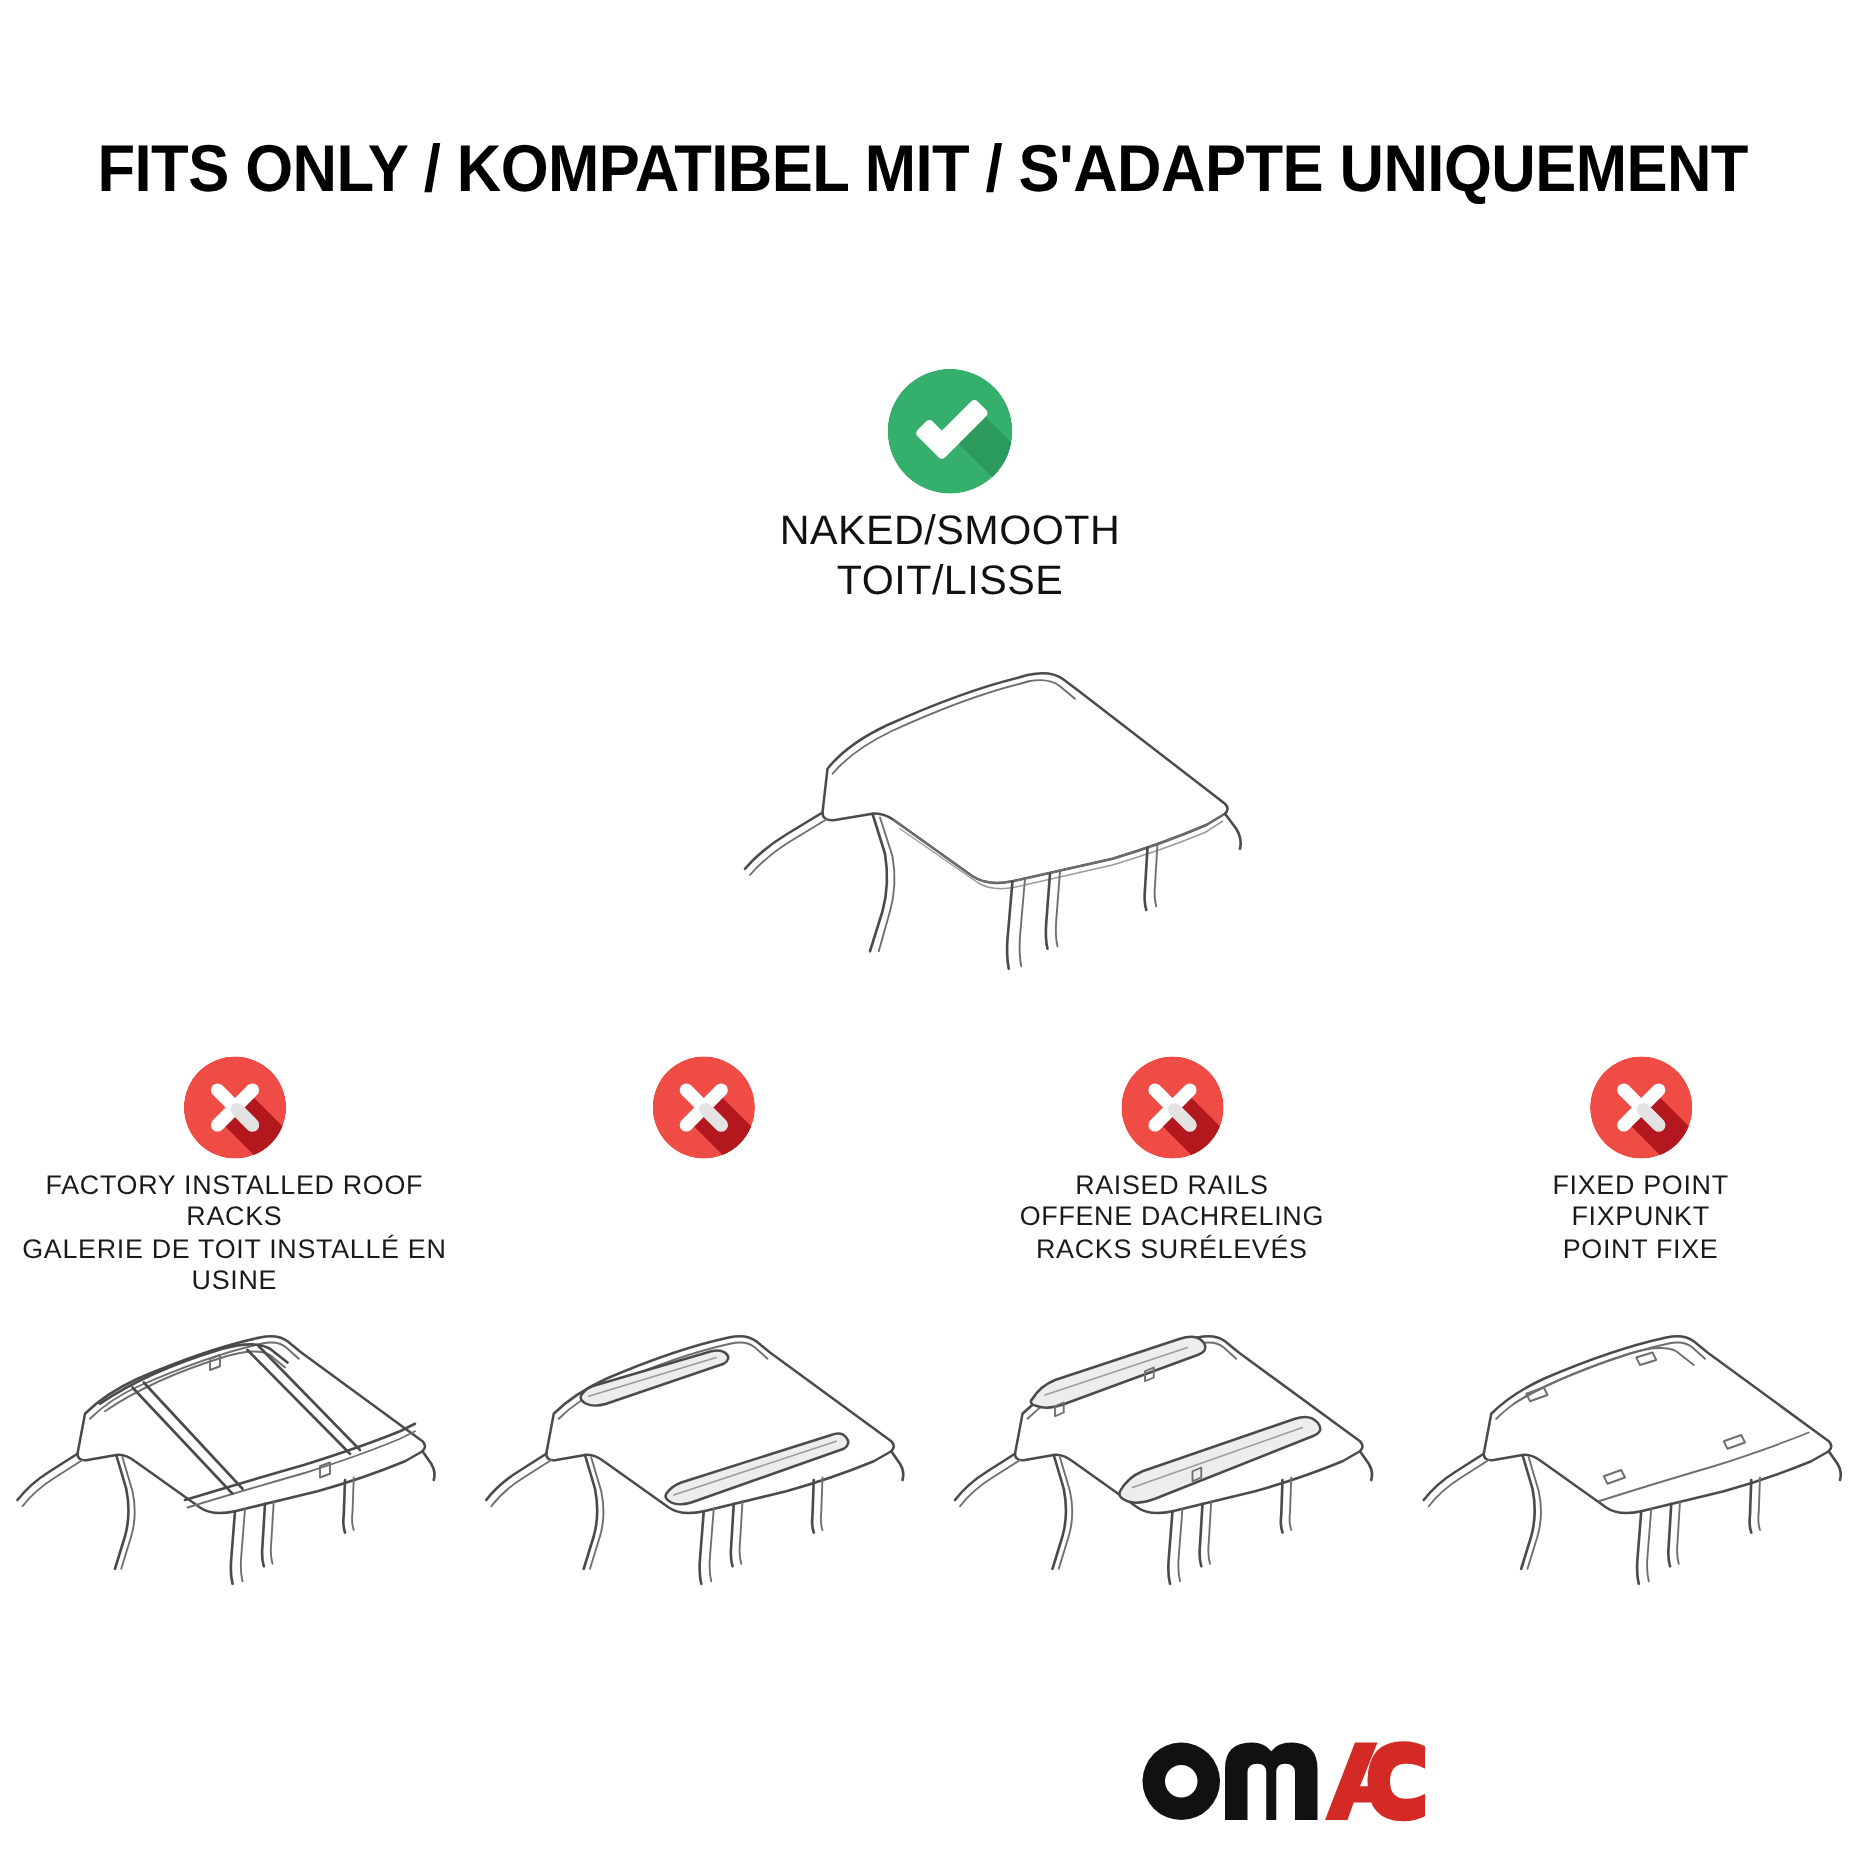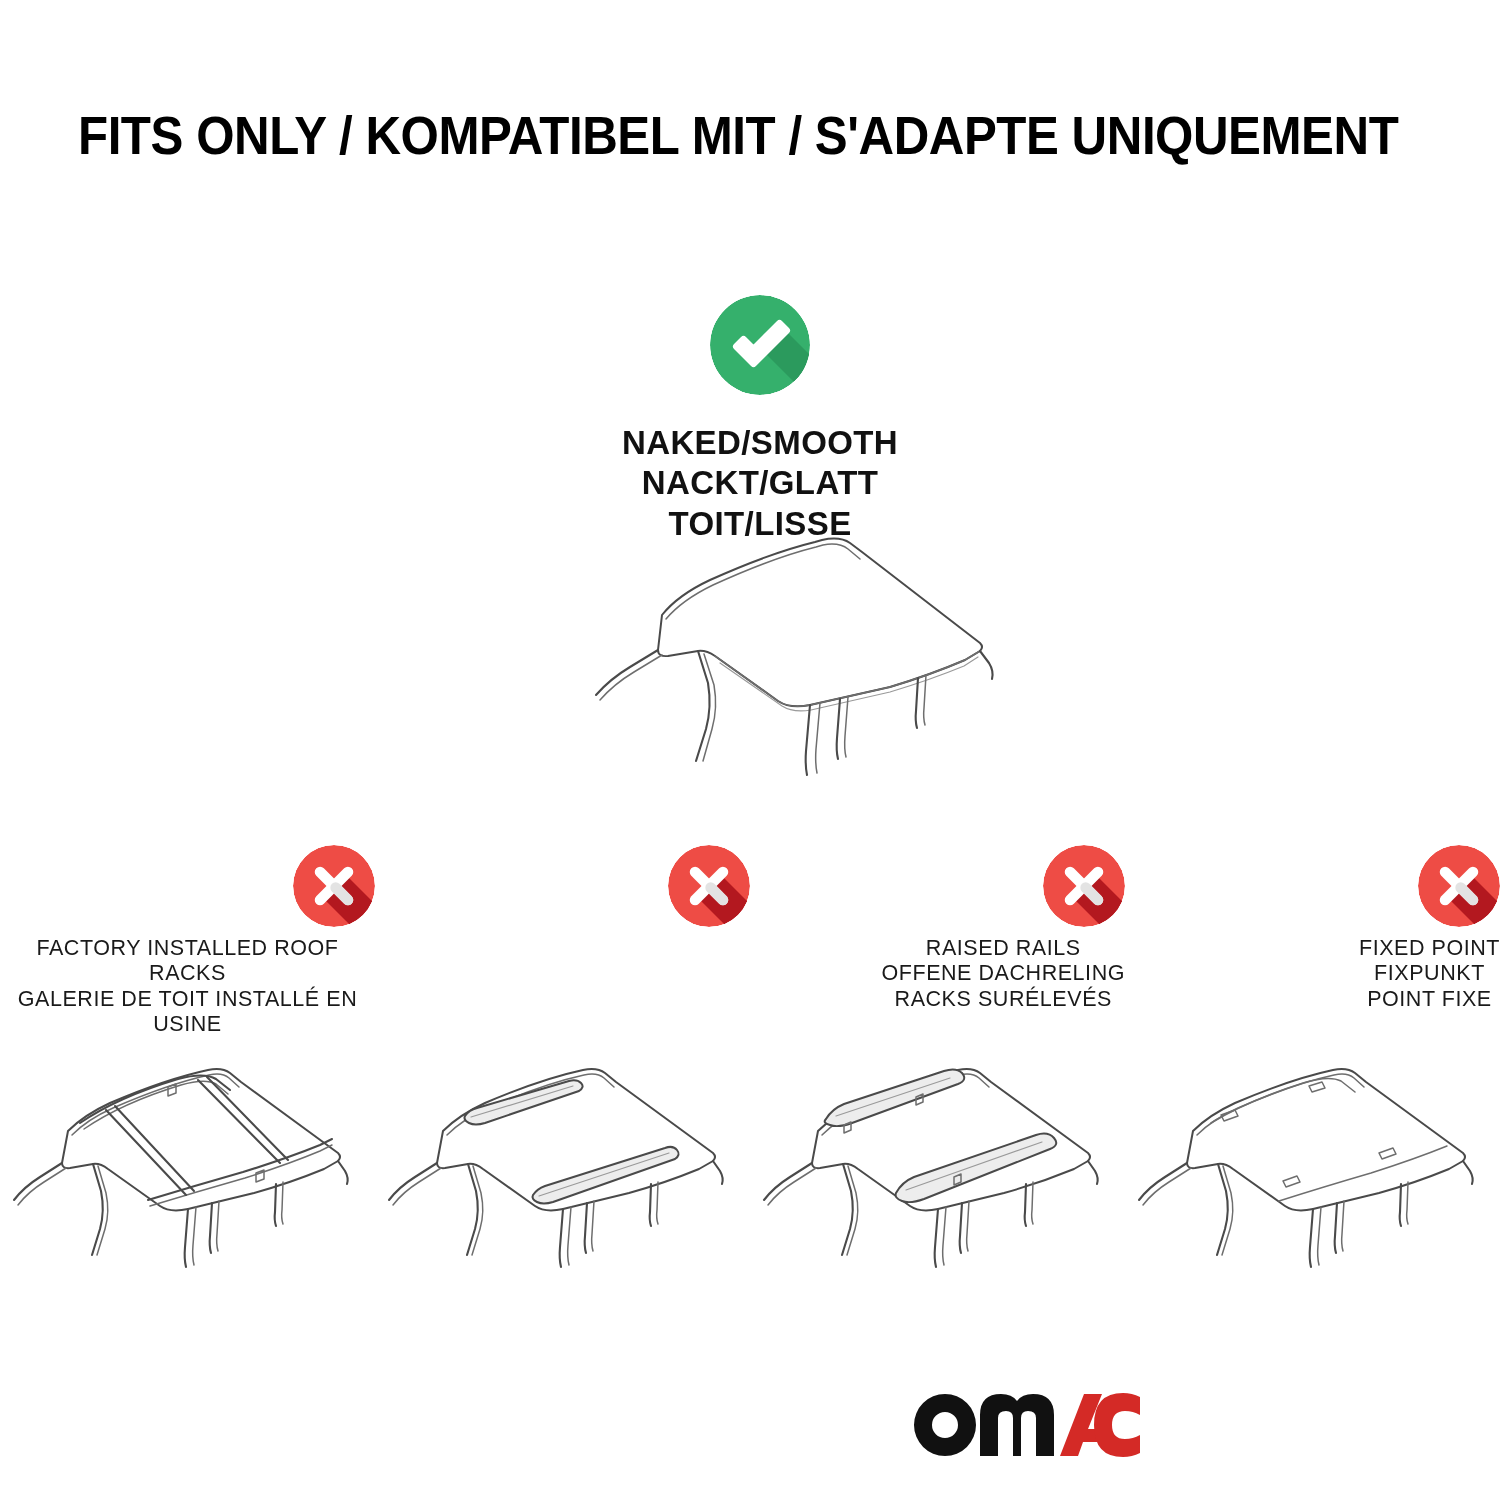--- a/index.html
+++ b/index.html
@@ -39,45 +39,45 @@
     position:relative;
     display:inline-block;
     border-radius:50%;
     overflow:hidden;
   }
   .badge svg{display:block;}
 
   .hero-badge{width:100px;height:100px;}
 
   .hero-caption{
-    margin-top:24px;
+    margin-top:4px;
     font-size:33px;
     line-height:1.22;
     letter-spacing:0.4px;
     color:#111;
-    font-weight:700;
+    font-weight:400;
   }
   .hero-art{
     position:absolute;
     left:10px; top:228px;
     width:500px; height:270px;
   }
 
   
   .row{
     position:absolute;
     left:0; top:845px;
     width:1500px;
     display:flex;
   }
   .col{
     flex:1 1 0;
     display:flex;
     flex-direction:column;
-    align-items:flex-end;
+    align-items:center;
     position:relative;
   }
   .col-badge{width:82px;height:82px;}
   .col-caption{
     margin-top:9px;
     font-size:21.5px;
     line-height:1.18;
     letter-spacing:0.55px;
     color:#1a1a1a;
     text-align:center;
@@ -129,21 +129,20 @@
 
           <path d="M40.5 56.5 L47 50 L100 103 L100 60 L72.5 32.5 L66 39 Z" fill="#2B9A5D"></path>
 
           <path d="M26.5 51.5 L33.5 44.5 L43.5 54.5 L69.5 28.5 L76.5 35.5 L43.5 68.5 Z" fill="#ffffff" stroke="#ffffff" stroke-width="7" stroke-linejoin="round" stroke-linecap="round"></path>
         </g>
       </svg>
     </div>
 
     <div class="hero-caption">
       <div>NAKED/SMOOTH</div>
-      <div>NACKT/GLATT</div>
       <div>TOIT/LISSE</div>
     </div>
 
     <div class="hero-art">
       <svg viewBox="0 0 500 270" aria-hidden="true">
 
         <path class="fillwhite" d="M152 92 Q168 72 200 57 Q260 30 305 19 L312 17 Q330 13 340 20 L352 29
                                    L470 120 Q474 124 470 128 L455 137
                                    Q420 152 380 164 L300 182 Q280 186 268 178 L205 133
                                    Q196 127 188 128 L158 133 Q148 134 148 127 Z"></path>

